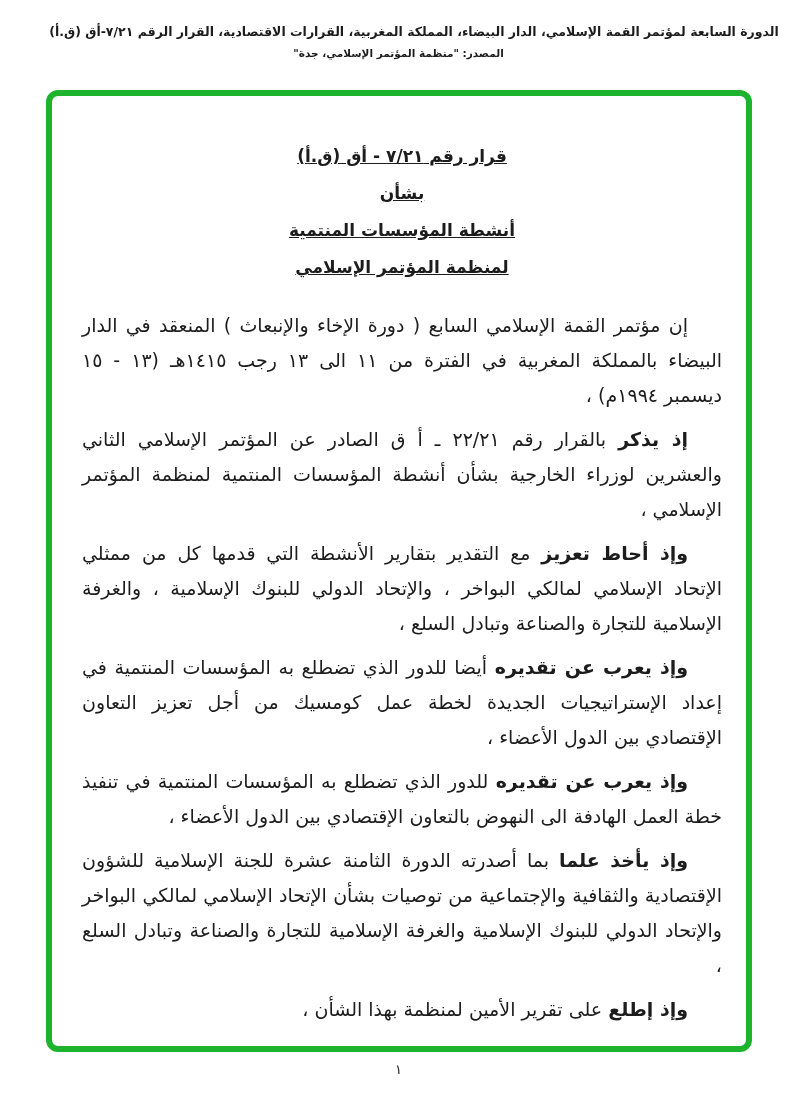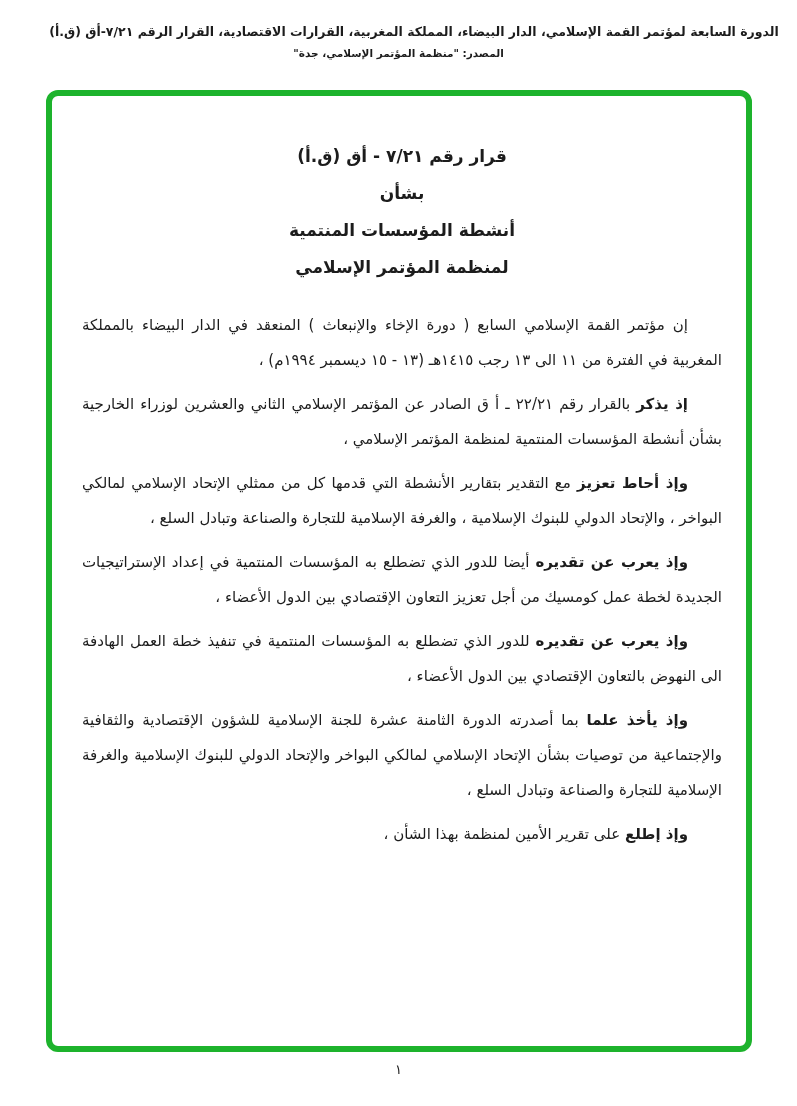--- a/index.html
+++ b/index.html
@@ -58,24 +58,25 @@
 
   .title-block {
     text-align: center;
     font-weight: bold;
     margin-bottom: 22px;
   }
   .title-block .t {
     font-size: 17px;
     line-height: 37px;
     white-space: nowrap;
+    text-decoration: underline;
   }
 
   .para {
-    font-size: 15px;
+    font-size: 19px;
     line-height: 35px;
     text-align: justify;
     text-indent: 34px;
     margin: 0 0 9px 0;
   }
   .para .lead {
     font-weight: bold;
   }
 
   .page-num {

